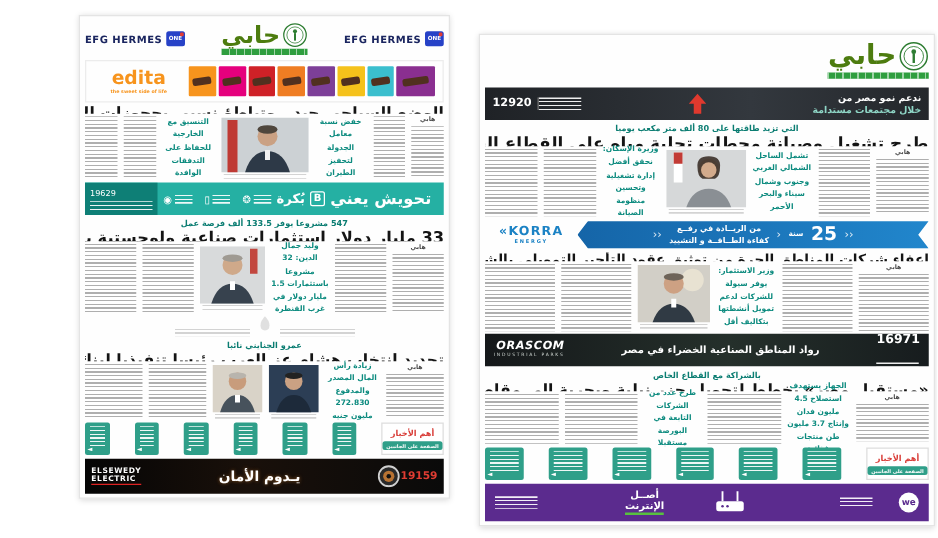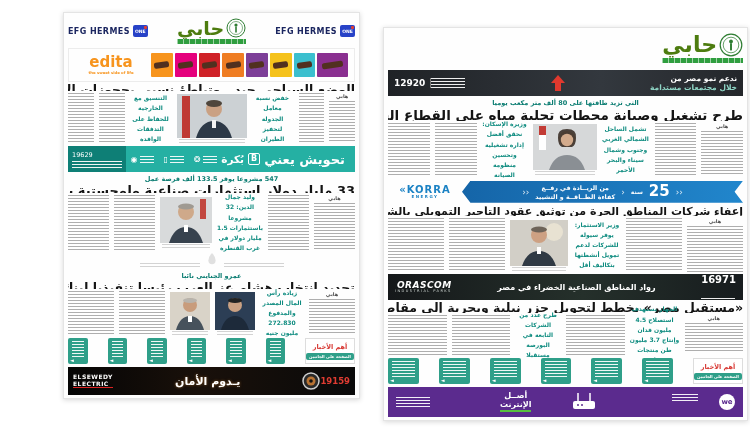--- a/index.html
+++ b/index.html
@@ -140,21 +140,21 @@
   .ora-right .h{color:#fff;font-size:10px;font-weight:800;}
   .ora-right .u{width:34px;height:3px;}
 
   .we{height:30px;background:#5b2b8e;display:flex;align-items:center;direction:ltr;flex:0 0 auto;
       margin-top:3px;padding:0 8px;box-sizing:border-box;}
   .we .micro{width:34px;height:10px;}
   .we-slogan{margin-left:70px;display:flex;flex-direction:column;align-items:center;line-height:1.1;position:relative;}
   .we-slogan .s1{color:#fff;font-size:8px;font-weight:800;direction:rtl;}
   .we-slogan .s2{color:#fff;font-size:8px;font-weight:800;direction:rtl;border-bottom:2px solid #58c03f;}
   .we-router{margin-left:40px;}
-  .we-brandgrp{margin-left:auto;display:flex;align-items:flex-start;gap:21px;}
+  .we-brandgrp{margin-left:auto;display:flex;align-items:center;gap:21px;}
   .we-brand-ar{color:#fff;font-size:4.5px;direction:rtl;}
   .we-circle{width:16px;height:16px;border-radius:50%;background:#fff;color:#5b2b8e;
              font-size:7px;font-weight:800;display:flex;align-items:center;justify-content:center;}
 </style>
 </head>
 <body>
 
 <div id="canvas">
 
   <div class="page" id="left-page">
@@ -462,20 +462,21 @@
         <span class="a">ORASCOM</span>
         <span class="b">INDUSTRIAL PARKS</span>
       </div>
       <div class="ora-mid">رواد المناطق الصناعية الخضراء في مصر</div>
       <div class="ora-right">
         <span class="h">16971</span>
         <span class="u mtw"></span>
       </div>
     </div>
 
+    <div class="kick">بالشراكة مع القطاع الخاص</div>
     <div class="hl" style="font-size:12.5px">«مستقبل مصر» يخطط لتحويل جزر نيلية وبحرية إلى مقاصد سياحية</div>
     <div class="article" style="height:40px">
       <div class="col">
         <div class="byline">هابي</div>
         <div class="mt" style="height:30px"></div>
       </div>
       <div class="q" style="width:50px">الجهاز يستهدف استصلاح 4.5 مليون فدان وإنتاج 3.7 مليون طن منتجات غذائية</div>
       <div class="col mt"></div>
       <div class="q" style="width:46px">طرح عدد من الشركات التابعة في البورصة مستقبلا</div>
       <div class="col mt"></div>

